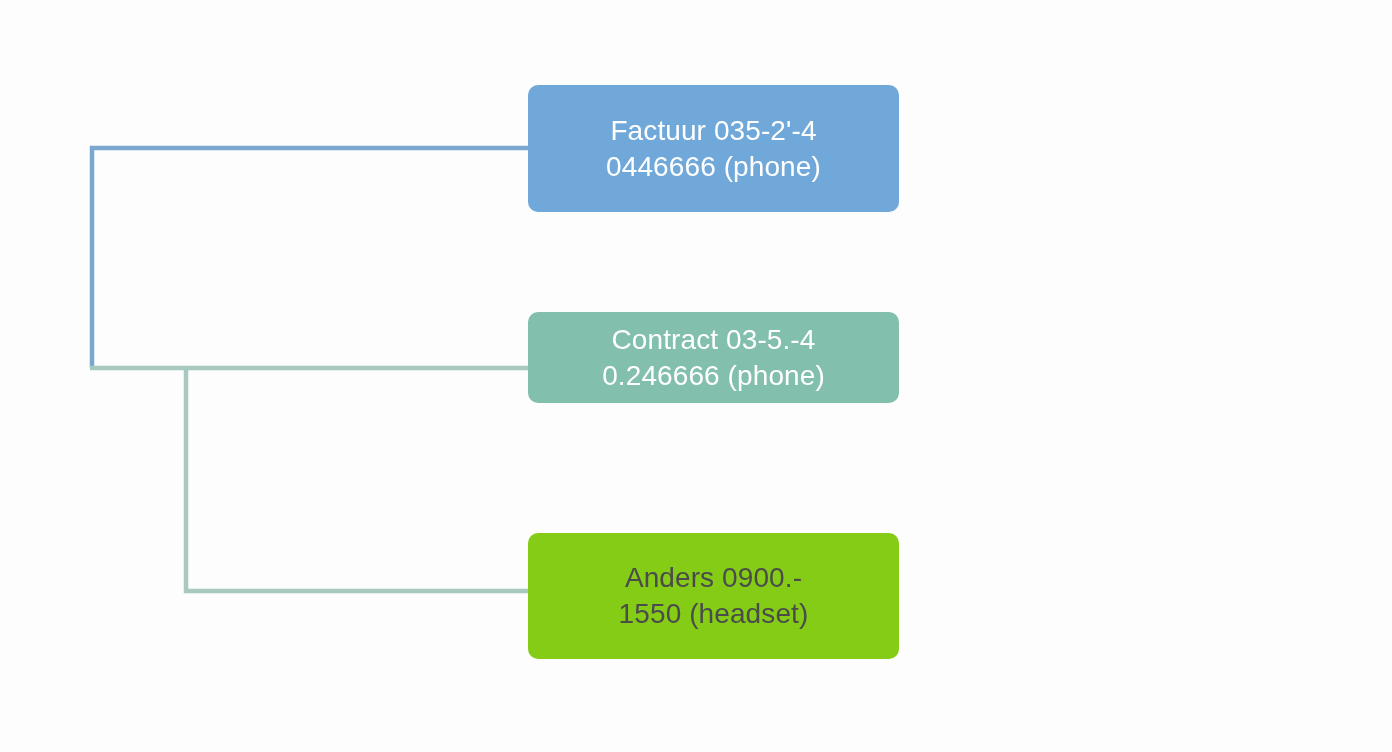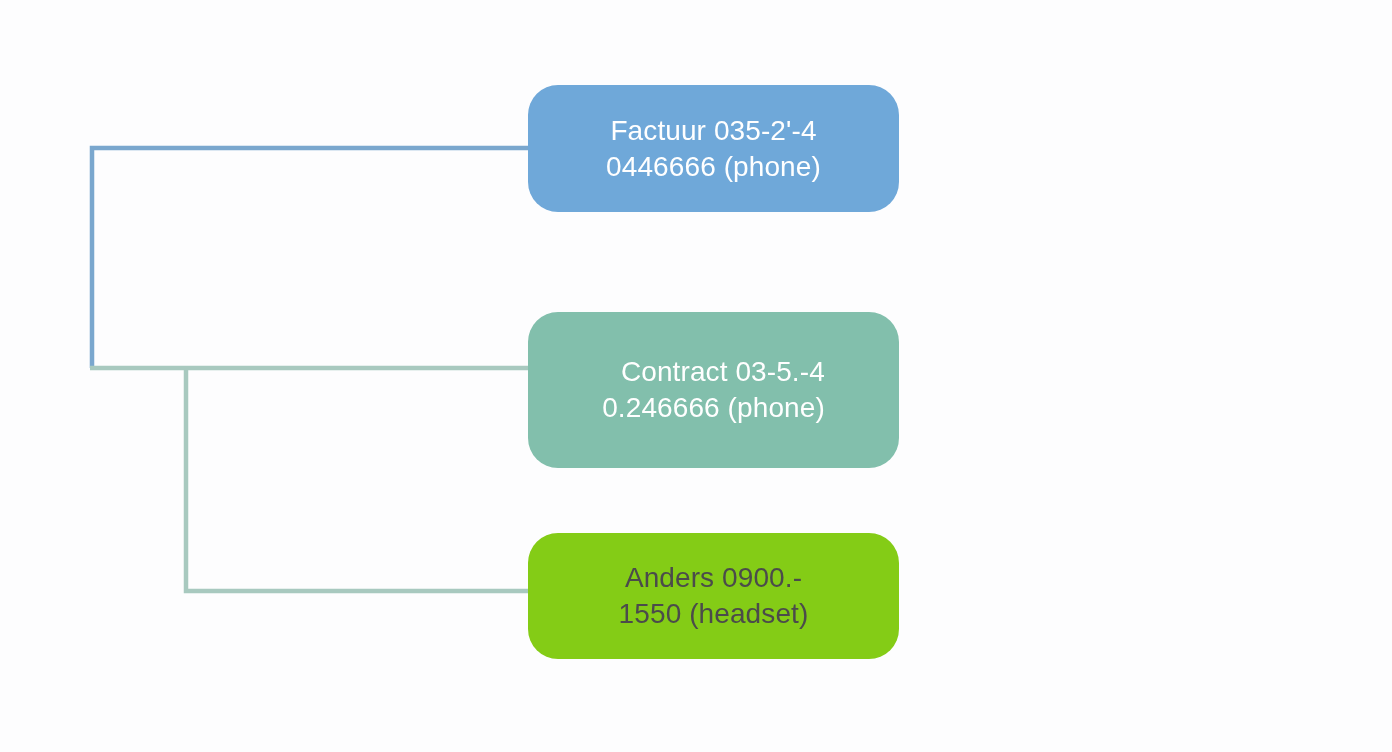--- a/index.html
+++ b/index.html
@@ -29,21 +29,21 @@
     height: 752px;
   }
 
   .node {
     position: absolute;
     box-sizing: border-box;
     display: flex;
     align-items: center;
     justify-content: center;
     text-align: center;
-    border-radius: 30px;
+    border-radius: 10px;
     padding: 13px 26px;
     line-height: 1.28;
     letter-spacing: 0.1px;
     -webkit-font-smoothing: antialiased;
   }
 
   .node-label {
     display: block;
     white-space: pre-line;
   }
@@ -55,25 +55,24 @@
     height: 127px;
     background: #6fa8d9;
     color: #ffffff;
     font-size: 28px;
   }
 
   #node-contract {
     left: 528px;
     top: 312px;
     width: 371px;
-    height: 156px;
+    height: 91px;
     background: #82bfac;
     color: #ffffff;
     font-size: 28px;
-    text-align: right;
   }
 
   #node-anders {
     left: 528px;
     top: 533px;
     width: 371px;
     height: 126px;
     background: #e6e5d6;
     color: #4b4b4b;
     font-size: 28px;

